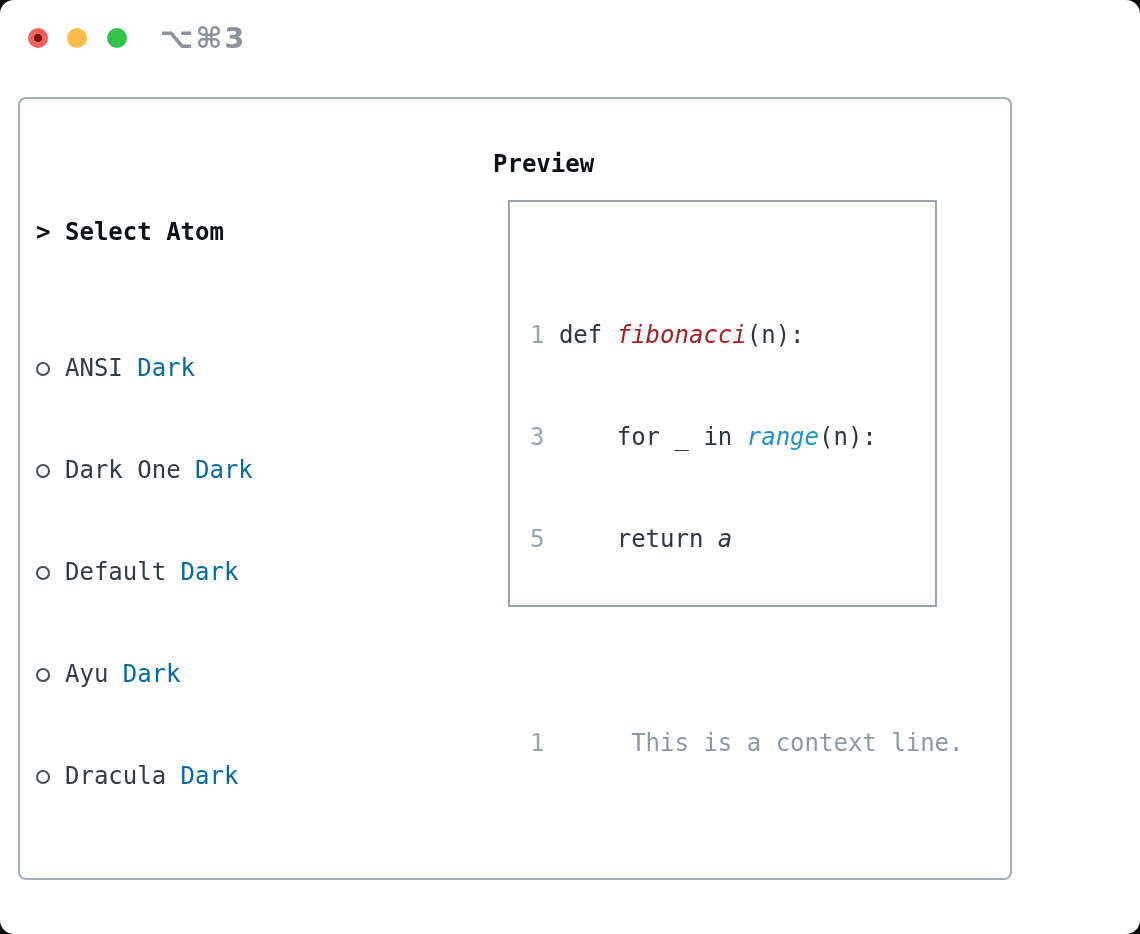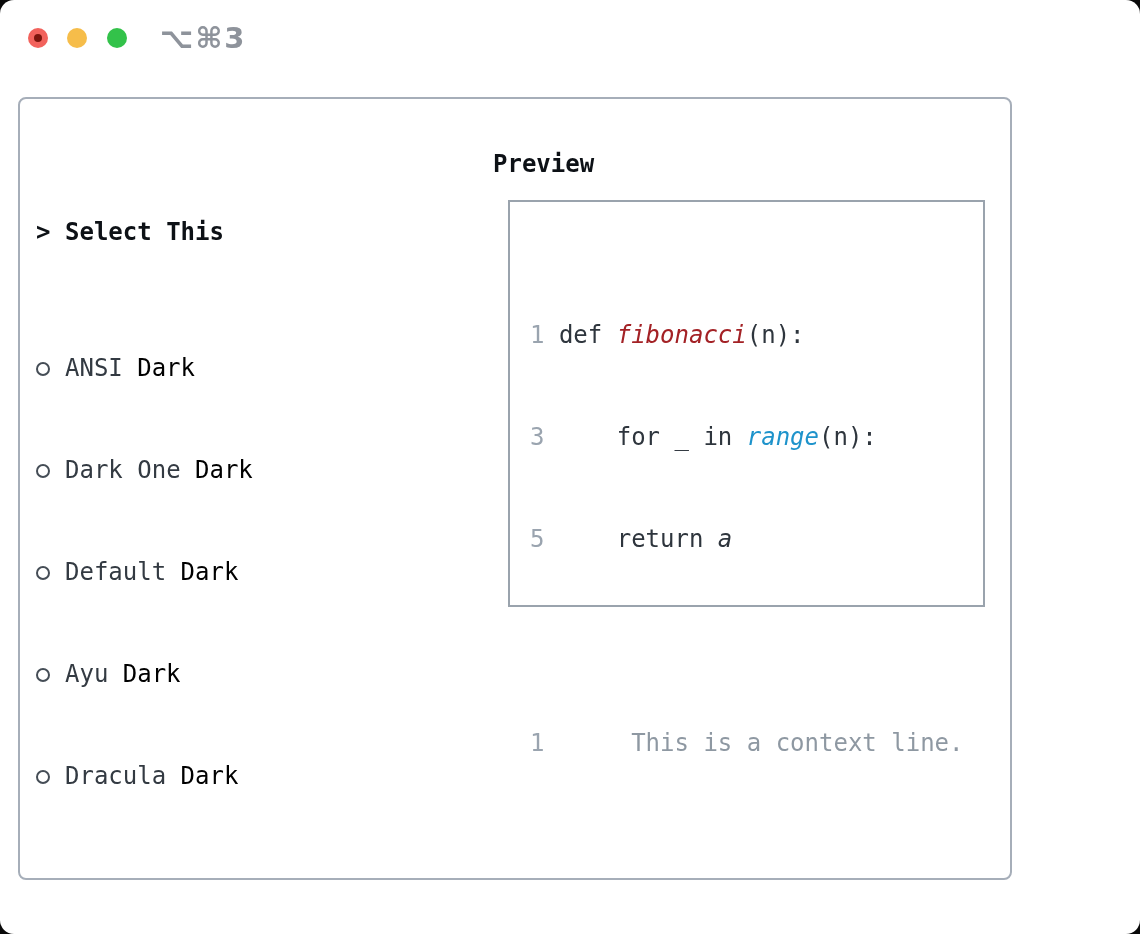--- a/index.html
+++ b/index.html
@@ -29,28 +29,28 @@
     position:absolute;left:16px;top:48px;
     font-size:24px;line-height:34px;white-space:pre;color:#333a42;
   }
   .row{height:34px;}
   .gutter{display:inline-block;width:29px;vertical-align:baseline;}
   .radio{
     display:inline-block;width:14px;height:14px;border:2px solid #454d56;
     border-radius:50%;box-sizing:border-box;vertical-align:0px;
   }
   .marker,.hdr{font-weight:bold;color:#0d1116;}
-  .variant{color:#000000;margin-left:0.6em;text-align:center;}
+  .variant{color:#0369a1;margin-left:0.6em;text-align:center;}
   
   .preview-head{
     position:absolute;left:473px;top:48px;
     font-size:24px;line-height:34px;font-weight:bold;color:#0d1116;text-align:center;
   }
   .preview-box{
-    position:absolute;left:488px;top:101px;width:477px;height:407px;
+    position:absolute;left:488px;top:101px;width:429px;height:407px;
     border:2px solid #9aa3ad;box-sizing:border-box;background:#fff;
   }
   .code{padding:48px 0 0 20px;font-size:24px;line-height:34px;white-space:pre;}
   .crow{height:34px;}
   .ln{color:#9aa4af;}
   .p{color:#2e353d;}
   .v{color:#2e353d;font-style:italic;}
   .fr{color:#a32125;font-style:italic;}
   .fb{color:#1e93cb;font-style:italic;text-align:right;}
   .n{color:#0f7687;}
@@ -66,21 +66,21 @@
         <span class="dot"></span>
       </span>
     <span class="light yellow"></span>
     <span class="light green"></span>
     <span class="shortcut">⌥⌘3</span>
   </div>
 
   <div class="panel">
 
     <div class="left-col">
-      <div class="row"><span class="gutter marker">&gt;</span><span class="hdr">Select This</span></div>
+      <div class="row"><span class="gutter marker">&gt;</span><span class="hdr">Select Atom</span></div>
 
       <div class="row"><span class="gutter"><span class="radio"></span></span><span class="tname">ANSI</span><span class="variant">Dark</span></div>
       <div class="row"><span class="gutter"><span class="radio"></span></span><span class="tname">Dark One</span><span class="variant">Dark</span></div>
       <div class="row"><span class="gutter"><span class="radio"></span></span><span class="tname">Default</span><span class="variant">Dark</span></div>
       <div class="row"><span class="gutter"><span class="radio"></span></span><span class="tname">Ayu</span><span class="variant">Dark</span></div>
       <div class="row"><span class="gutter"><span class="radio"></span></span><span class="tname">Dracula</span><span class="variant">Dark</span></div>
       
       
       
       

